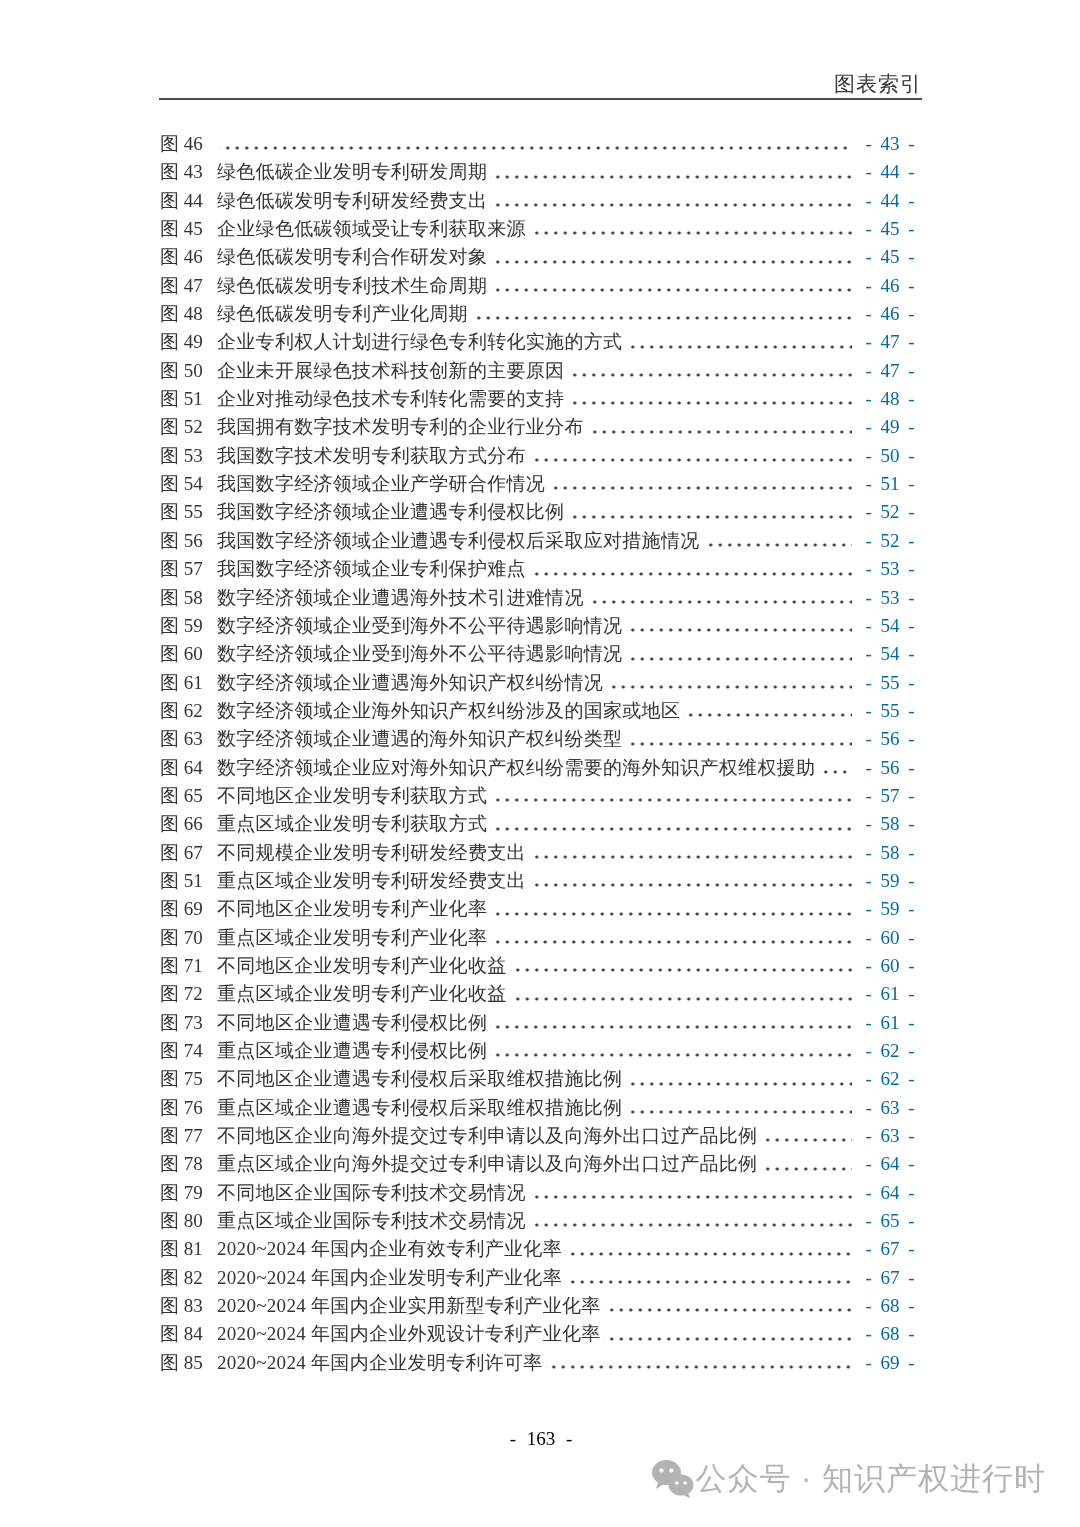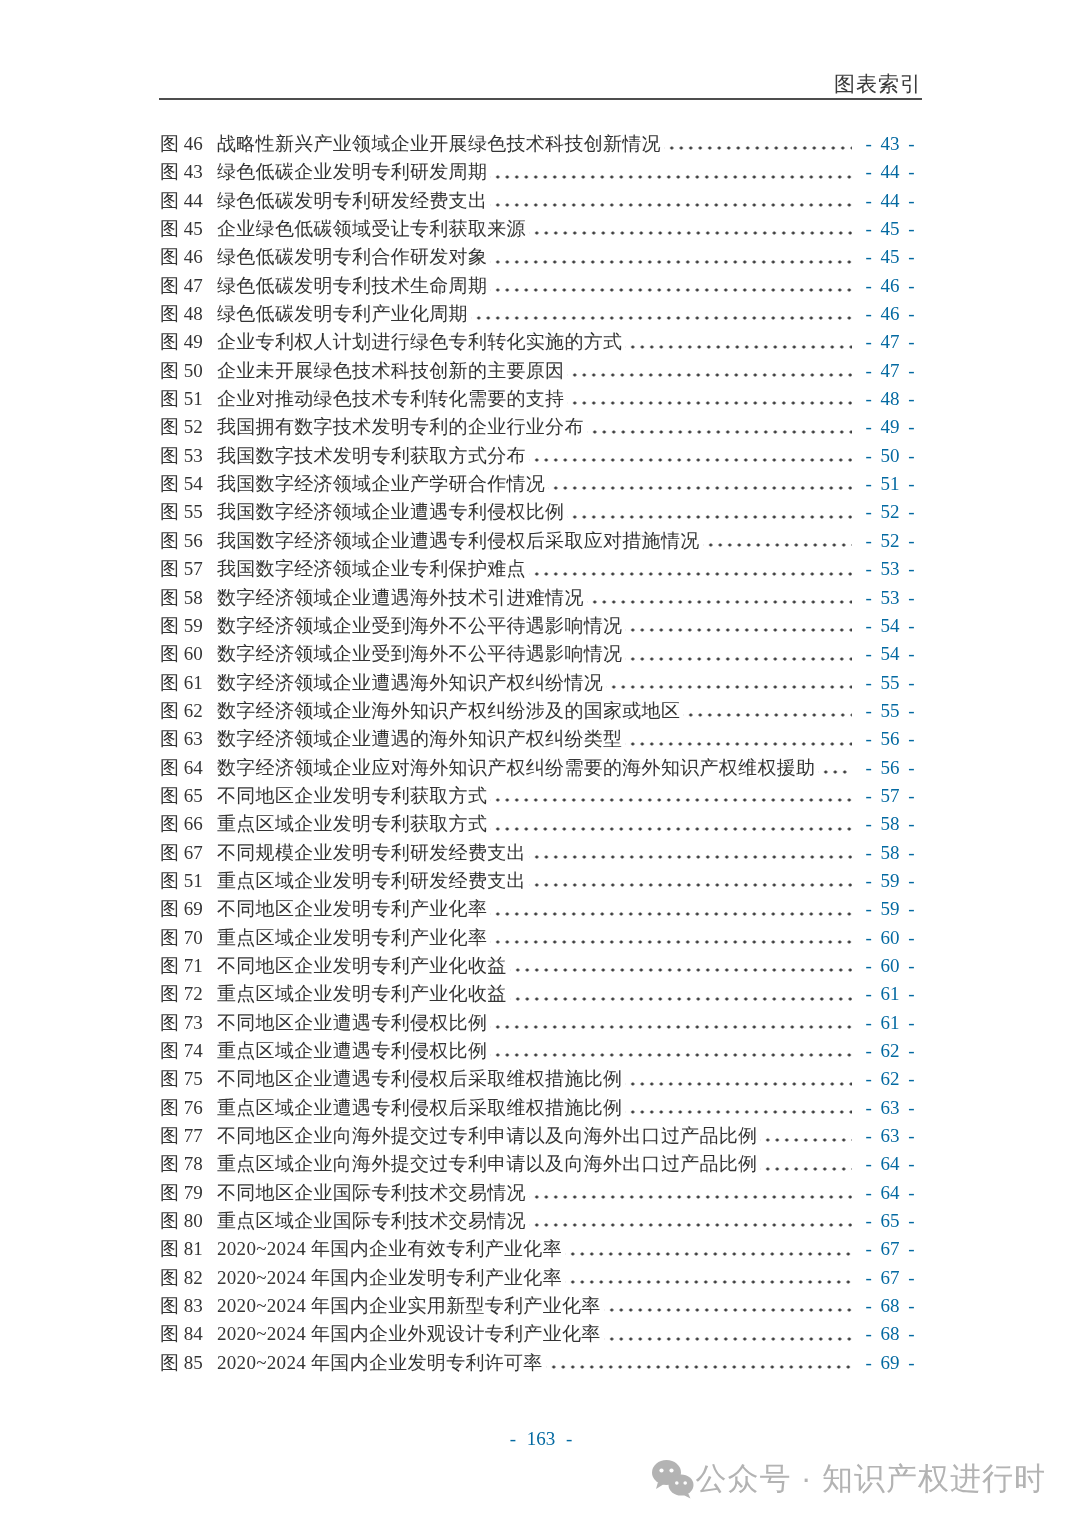--- a/index.html
+++ b/index.html
@@ -75,21 +75,21 @@
   }
 
   
   .footer-pagenum {
     position: absolute;
     top: 1428px;
     left: 160px;
     width: 762px;
     text-align: center;
     font-size: 19px;
-    color: #0369a1;
+    color: #000000;
     word-spacing: 6px;
   }
 
   
   .watermark {
     position: absolute;
     top: 1458px;
     right: 34px;
     display: flex;
     align-items: center;
@@ -111,21 +111,20 @@
 </head>
 <body>
 
 <div class="page-header">
   <span class="header-title">图表索引</span>
 </div>
 
 <div class="toc" id="toc-list">
   <div class="toc-row">
     <span class="toc-no">图 46</span>
-    <span class="toc-title">战略性新兴产业领域企业开展绿色技术科技创新情况</span>
     <span class="toc-leader"></span>
     <span class="toc-page">- 43 -</span>
   </div>
 
   <div class="toc-row">
     <span class="toc-no">图 43</span>
     <span class="toc-title">绿色低碳企业发明专利研发周期</span>
     <span class="toc-leader"></span>
     <span class="toc-page">- 44 -</span>
   </div>

